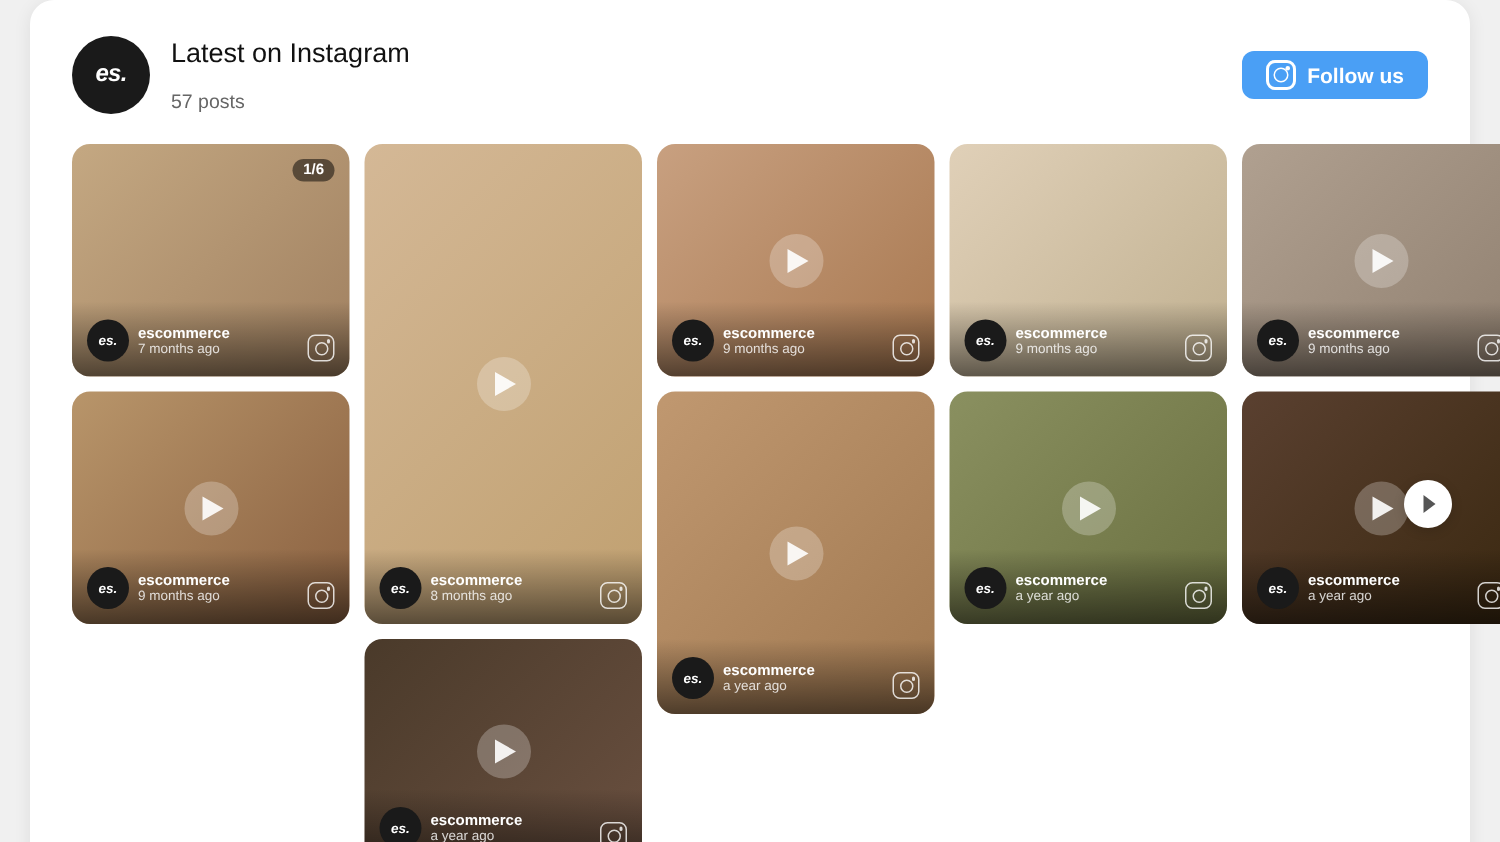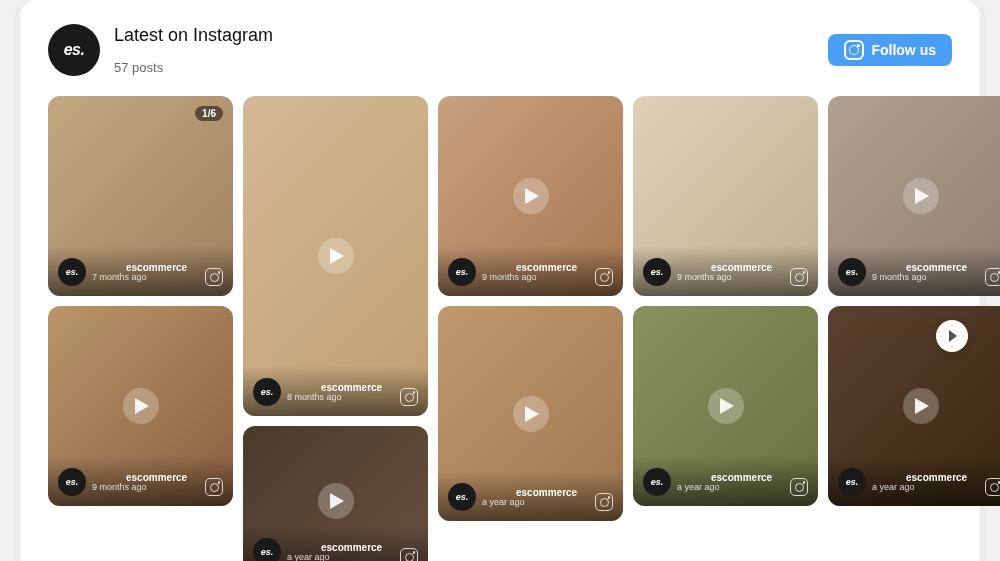--- a/index.html
+++ b/index.html
@@ -104,21 +104,21 @@
 
     .post-card {
       border-radius: 12px;
       overflow: hidden;
       position: relative;
       background: #ccc;
       cursor: pointer;
     }
 
     
-    .h-short { height: 200px; }
+    .h-short { height: 155px; }
     .h-tall { height: 320px; }
 
     
     .bg-tan { background: linear-gradient(135deg, #c4a882, #a08060); }
     .bg-warm { background: linear-gradient(135deg, #b8956a, #8a6040); }
     .bg-light-tan { background: linear-gradient(135deg, #d4b896, #c0a070); }
     .bg-dark { background: linear-gradient(135deg, #4a3a2a, #6a5040); }
     .bg-olive { background: linear-gradient(135deg, #8a9060, #6a7040); }
     .bg-brown-light { background: linear-gradient(135deg, #c09870, #a07850); }
     .bg-skin { background: linear-gradient(135deg, #c8a080, #a87850); }
@@ -153,21 +153,20 @@
       font-size: 9px;
       font-weight: 700;
       font-style: italic;
     }
     .post-meta { }
     .post-username {
       color: #fff;
       font-size: 10px;
       font-weight: 700;
       line-height: 1.1;
-      margin-left: 34px;
     }
     .post-time {
       color: rgba(255,255,255,0.8);
       font-size: 9px;
       line-height: 1.1;
     }
     .post-ig-icon {
       width: 18px; height: 18px;
       border: 1.5px solid rgba(255,255,255,0.8);
       border-radius: 5px;

